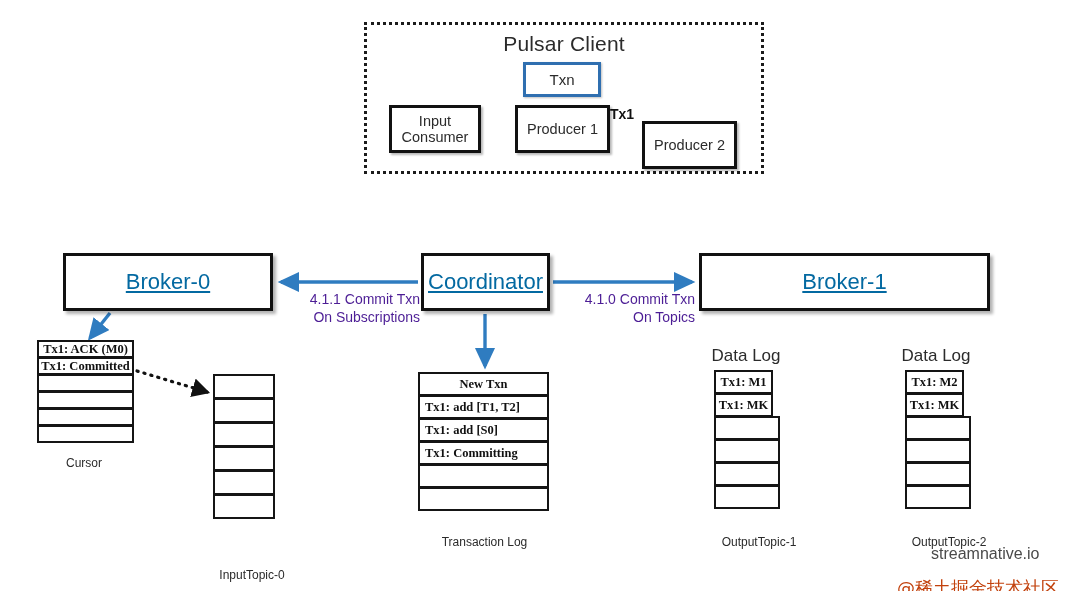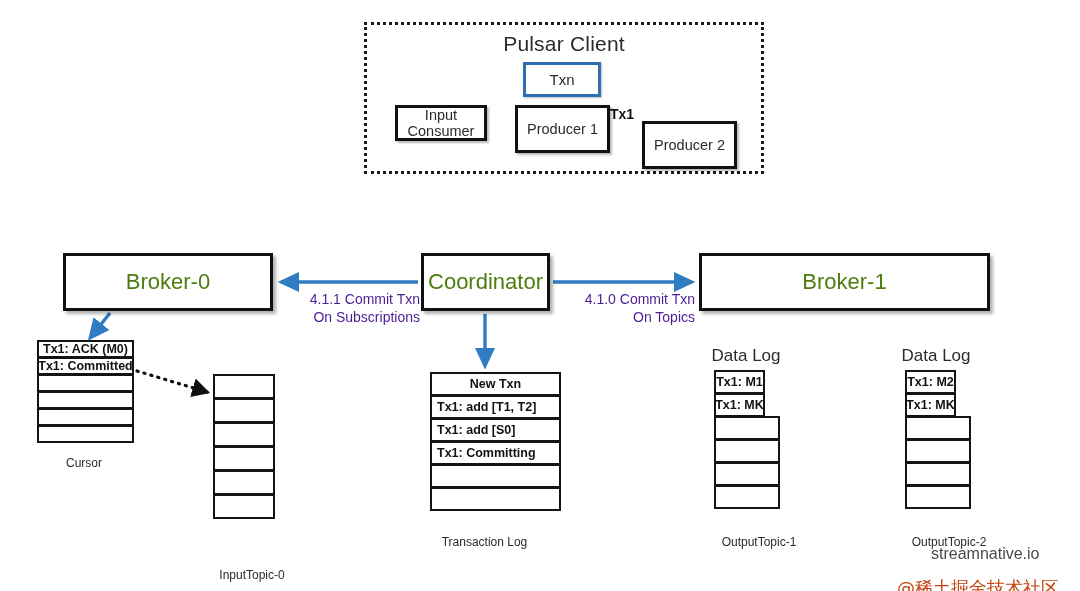--- a/index.html
+++ b/index.html
@@ -47,35 +47,36 @@
   .client-node {
     border: 3px solid #111;
     box-sizing: border-box;
     background: #fff;
     display: flex; align-items: center; justify-content: center;
     text-align: center;
     font-size: 14.5px; color: #2b2b2b;
     line-height: 1.12;
     box-shadow: 2px 2px 2px rgba(0,0,0,.28);
   }
-  #node-input-consumer { left: 389px; top: 105px; width: 92px; height: 36px; margin-left: 6px; }
+  #node-input-consumer { left: 389px; top: 105px; width: 92px; height: 48px; }
   #node-producer-1     { left: 515px; top: 105px; width: 95px; height: 48px; }
   #node-producer-2     { left: 642px; top: 121px; width: 95px; height: 48px; }
 
   
   #pulsar-summit-logo { left: 896px; top: 14px; width: 166px; height: 62px; }
 
   
   .big-box {
     border: 3px solid #111;
     box-sizing: border-box;
     background: #fff;
     display: flex; align-items: center; justify-content: center;
-    font-size: 22px; color: #4d7c0f;
+    font-size: 22px; color: #0369a1;
     box-shadow: 3px 3px 3px rgba(0,0,0,.3);
+    text-decoration: underline;
   }
   #box-broker-0   { left: 63px;  top: 253px; width: 210px; height: 58px; }
   #box-coordinator{ left: 421px; top: 253px; width: 129px; height: 58px; }
   #box-broker-1   { left: 699px; top: 253px; width: 291px; height: 58px; }
 
   
   .arrow-label {
     text-align: right;
     font-size: 14px; color: #4c1d95;
     line-height: 1.25;
@@ -87,20 +88,21 @@
   .stack { position: absolute; }
   .stack-row {
     box-sizing: border-box;
     border: 2.5px solid #141414;
     background: #fff;
     display: flex; align-items: center;
     font-size: 12.5px; font-weight: bold; color: #111;
     margin-top: -1px;
     white-space: nowrap;
     overflow: hidden;
+    font-family: Liberation Serif, serif;
   }
   .stack-row.blank { border-color: #151515; }
   .stack-row.center { justify-content: center; }
   .stack-row.left { justify-content: flex-start; padding-left: 5px; }
   .stack-caption {
     position: absolute;
     text-align: center;
     font-size: 12px;
     color: #2b2b2b;
   }
@@ -115,38 +117,38 @@
   #stack-cursor { left: 37px; top: 341px; width: 97px; }
   #stack-cursor .stack-row { height: 18px; }
   #cap-cursor { left: 24px; top: 456px; width: 120px; }
 
   
   #stack-inputtopic { left: 213px; top: 375px; width: 62px; }
   #stack-inputtopic .stack-row { height: 25px; }
   #cap-inputtopic { left: 182px; top: 535px; width: 140px; margin-top: 33px; }
 
   
-  #stack-txnlog { left: 418px; top: 373px; width: 131px; margin-left: 12px; }
+  #stack-txnlog { left: 418px; top: 373px; width: 131px; }
   #stack-txnlog .stack-row { height: 24px; }
   #cap-txnlog { left: 402px; top: 535px; width: 165px; }
 
   
   #stack-output1 { left: 714px; top: 371px; width: 66px; }
   #stack-output1 .stack-row { height: 24px; }
   #head-output1 { left: 696px; top: 346px; width: 100px; }
   #cap-output1 { left: 688px; top: 535px; width: 142px; }
 
   
   #stack-output2 { left: 905px; top: 371px; width: 66px; }
   #stack-output2 .stack-row { height: 24px; }
   #head-output2 { left: 886px; top: 346px; width: 100px; }
   #cap-output2 { left: 878px; top: 535px; width: 142px; }
 
   
-  .stack.datalog .stack-row.labeled { width: 51px; }
+  .stack.datalog .stack-row.labeled { width: 59px; }
 
   
   #sn-logo { left: 18px; top: 543px; width: 175px; height: 38px; }
   #sn-url {
     left: 931px; top: 545px;
     font-size: 16px; color: #4a4a4a;
   }
   #watermark {
     left: 880px; top: 576px; width: 196px;
     text-align: center;

